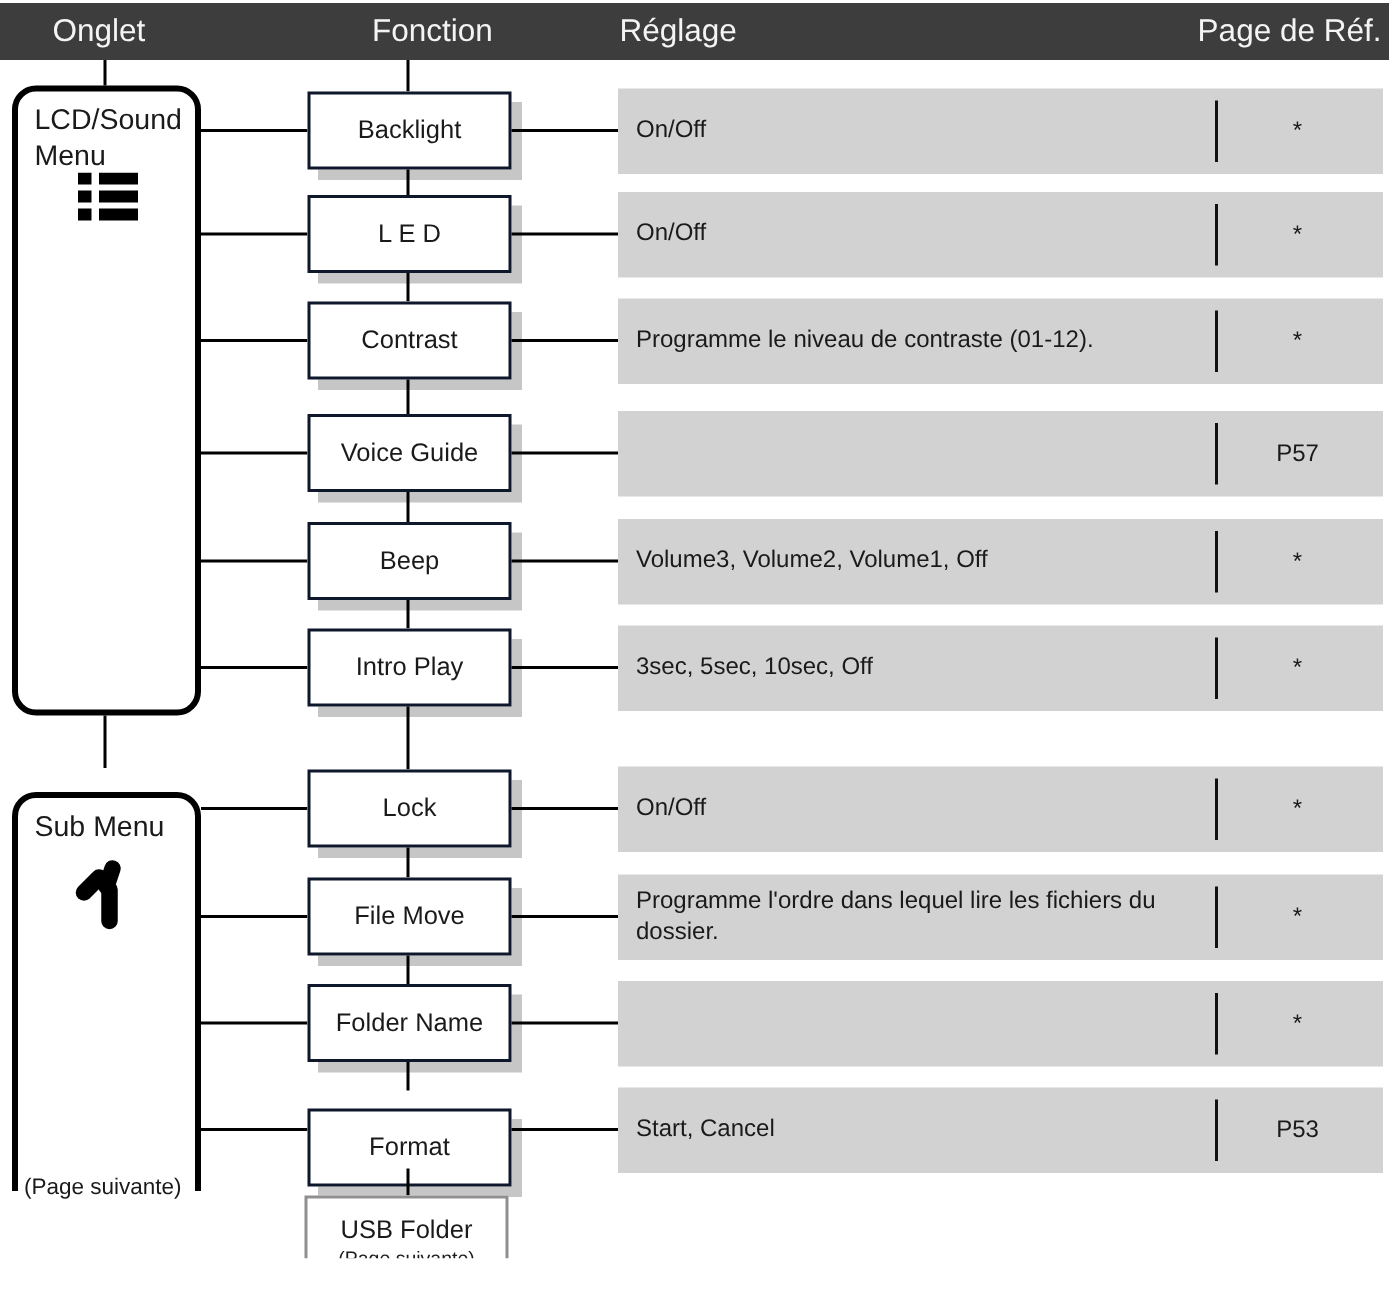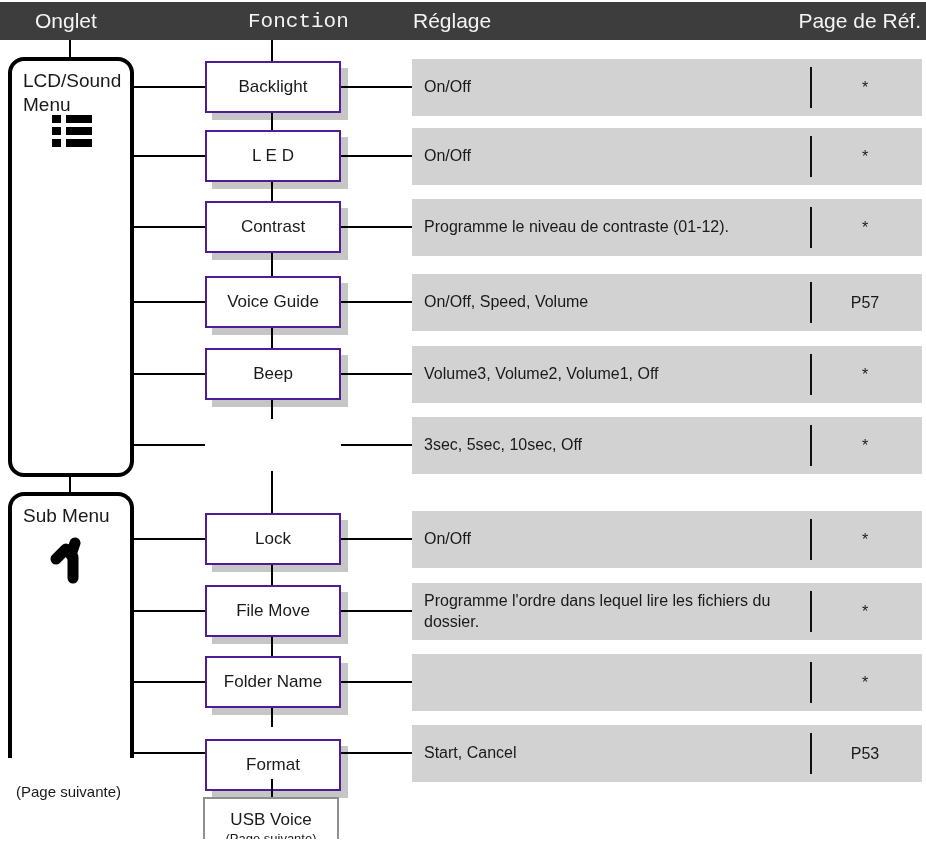--- a/index.html
+++ b/index.html
@@ -15,21 +15,21 @@
   .hline { position:absolute; height:2px; background:#000; }
   .vline { position:absolute; width:2px; background:#000; }
 
   
   .tabbox { position:absolute; left:8px; width:126px; background:#fff; border:4px solid #000; }
   .tabbox.top { border-radius:16px; }
   .tabbox.cut { border-radius:16px 16px 0 0; border-bottom:none; }
   .tab-label { position:absolute; left:11px; top:8px; font-size:19px; line-height:1.28; }
 
   
-  .fbox { position:absolute; left:205px; width:136px; height:52px; background:#fff; border:2px solid #4c1d95;
+  .fbox { position:absolute; left:205px; width:136px; height:52px; background:#fff; border:2px solid #0f172a;
           box-shadow:7px 7px 0 #c6c6c6; display:flex; align-items:center; justify-content:center;
           font-size:17px; white-space:nowrap; }
 
   
   .bar { position:absolute; left:412px; width:510px; height:57px; background:#d2d2d2; }
   .bar-text { position:absolute; left:12px; top:0; bottom:0; width:372px; display:flex; align-items:center;
               font-size:16px; line-height:1.3; }
   .bar-div { position:absolute; left:398px; top:8px; width:2px; height:41px; background:#101010; }
   .bar-ref { position:absolute; left:400px; right:4px; top:0; bottom:0; display:flex; align-items:center;
              justify-content:center; font-size:16px; }
@@ -45,21 +45,21 @@
 
   .icon { position:absolute; }
 </style>
 </head>
 <body>
 
 <div id="page">
 
   <div class="hdr">
     <div class="hdr-label" style="left:35px;">Onglet</div>
-    <div class="hdr-label" style="left:248px;font-family:Liberation Mono, monospace;">Fonction</div>
+    <div class="hdr-label" style="left:248px;">Fonction</div>
     <div class="hdr-label" style="left:413px;">Réglage</div>
     <div class="hdr-label" style="right:5px;">Page de Réf.</div>
   </div>
 
   <div class="vline" style="left:69px;top:40px;height:17px;"></div>
   <div class="vline" style="left:271px;top:40px;height:21px;"></div>
 
   <div class="tabbox top" style="top:57px;height:420px;">
     <div class="tab-label">LCD/Sound Menu</div>
     <svg class="icon" style="left:40px;top:54px;" width="40" height="33" viewBox="0 0 40 33">
@@ -67,21 +67,21 @@
         <rect x="14" y="0" width="26" height="8" fill="#000"></rect>
       <rect x="0" y="12" width="9" height="8" fill="#000"></rect>
         <rect x="14" y="12" width="26" height="8" fill="#000"></rect>
       <rect x="0" y="24" width="9" height="8" fill="#000"></rect>
         <rect x="14" y="24" width="26" height="8" fill="#000"></rect>
     </svg>
   </div>
 
   <div class="vline" style="left:69px;top:477px;height:35px;"></div>
 
-  <div class="tabbox cut" style="top:492px;height:266px;padding-left:47px;">
+  <div class="tabbox cut" style="top:528px;height:266px;padding-left:47px;">
     <div class="tab-label">Sub Menu</div>
     <svg class="icon" style="left:36px;top:38px;" width="38" height="58" viewBox="0 0 38 58">
       <path d="M8 25 L18 15" stroke="#000" stroke-width="11" stroke-linecap="round" fill="none"></path>
       <path d="M27 9 L23 21" stroke="#000" stroke-width="11" stroke-linecap="round" fill="none"></path>
       <path d="M25 23 L25 44" stroke="#000" stroke-width="11" stroke-linecap="round" fill="none"></path>
     </svg>
   </div>
 
   <div class="hline" style="left:134px;top:86px;width:71px;"></div>
   <div class="fbox" style="top:61px;">
@@ -118,39 +118,41 @@
     <div class="bar-ref">*</div>
   </div>
   <div class="vline" style="left:271px;top:253px;height:23px;"></div>
 
   <div class="hline" style="left:134px;top:301px;width:71px;"></div>
   <div class="fbox" style="top:276px;">
     <span>Voice Guide</span>
     </div>
   <div class="hline" style="left:341px;top:301px;width:71px;"></div>
   <div class="bar" style="top:274px;">
-    <div class="bar-text">On/Off, Speed, Volume</div>
     <div class="bar-div"></div>
     <div class="bar-ref">P57</div>
   </div>
   <div class="vline" style="left:271px;top:328px;height:20px;"></div>
 
   <div class="hline" style="left:134px;top:373px;width:71px;"></div>
   <div class="fbox" style="top:348px;">
     <span>Beep</span>
     </div>
   <div class="hline" style="left:341px;top:373px;width:71px;"></div>
   <div class="bar" style="top:346px;">
     <div class="bar-text">Volume3, Volume2, Volume1, Off</div>
     <div class="bar-div"></div>
     <div class="bar-ref">*</div>
   </div>
   <div class="vline" style="left:271px;top:400px;height:19px;"></div>
 
   <div class="hline" style="left:134px;top:444px;width:71px;"></div>
+  <div class="fbox" style="top:419px;">
+    <span>Intro Play</span>
+    </div>
   <div class="hline" style="left:341px;top:444px;width:71px;"></div>
   <div class="bar" style="top:417px;">
     <div class="bar-text">3sec, 5sec, 10sec, Off</div>
     <div class="bar-div"></div>
     <div class="bar-ref">*</div>
   </div>
   <div class="vline" style="left:271px;top:471px;height:42px;"></div>
 
   <div class="hline" style="left:134px;top:538px;width:71px;"></div>
   <div class="fbox" style="top:513px;text-align:center;">
@@ -195,18 +197,18 @@
   <div class="bar" style="top:725px;">
     <div class="bar-text">Start, Cancel</div>
     <div class="bar-div"></div>
     <div class="bar-ref">P53</div>
   </div>
   <div class="vline" style="left:271px;top:779px;height:18px;"></div>
 
   <div class="page-next">(Page suivante)</div>
 
   <div class="usb-box">
-    <div class="usb-main">USB Voice</div>
+    <div class="usb-main">USB Folder</div>
     <div class="usb-note">(Page suivante)</div>
   </div>
 
 
 </div>
 
 </body></html>

